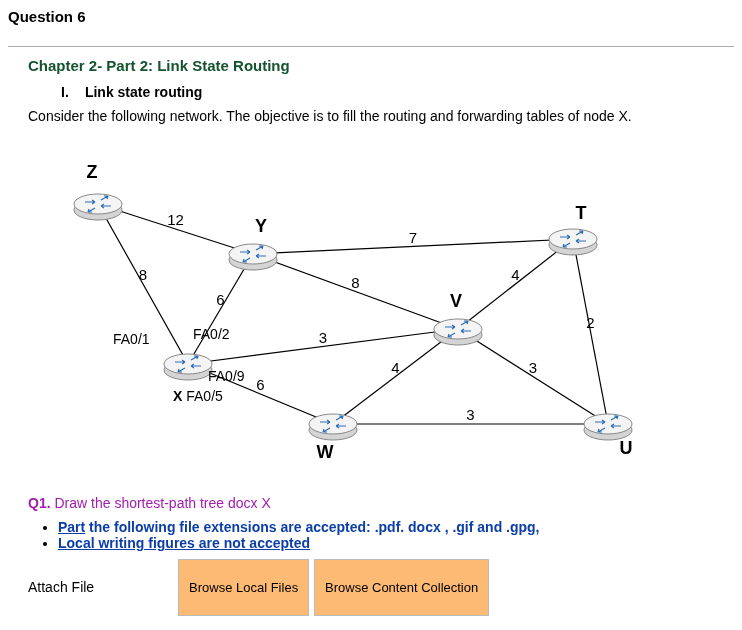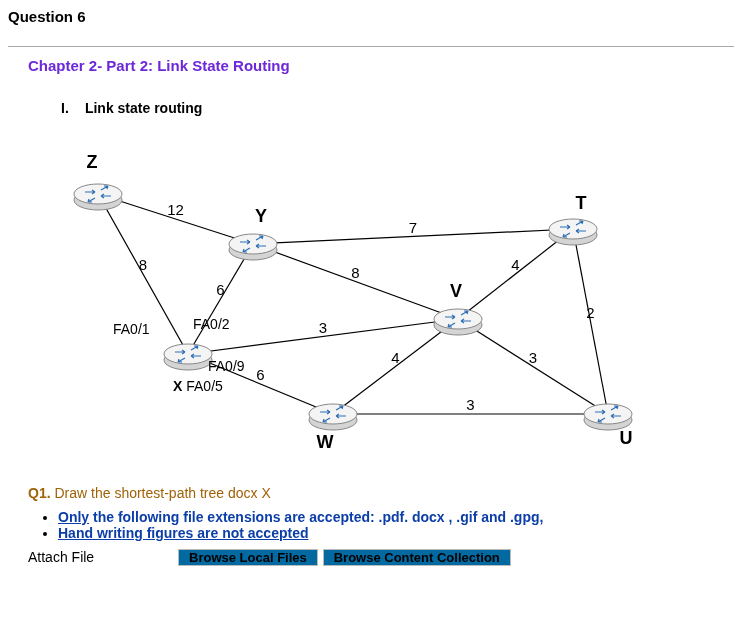--- a/index.html
+++ b/index.html
@@ -14,63 +14,63 @@
   }
   .qheader {
     font-weight: bold;
     font-size: 15px;
     padding-bottom: 21px;
     border-bottom: 1px solid #aaa;
     margin-bottom: 10px;
   }
   .inner { padding-left: 20px; }
   .chapter {
-    color: #6d28d9;
+    color: #14532d;
     font-weight: bold;
     font-size: 15px;
-    margin-bottom: 26px;
+    margin-bottom: 10px;
   }
   .subhead { font-weight: bold; margin-bottom: 8px; padding-left: 33px; }
   .subhead .num { display:inline-block; width: 20px; }
   .para { margin-bottom: 10px; }
   .diagram { width: 660px; height: 350px; }
   .q1 { margin-top: 8px; }
   .q1 .lbl { font-weight: bold; }
-  .q1 .lbl, .q1 .txt { color: #a16207; }
+  .q1 .lbl, .q1 .txt { color: #a21caf; }
   .rules { margin: 8px 0 8px 30px; padding:0; list-style: disc; }
   .rules li { color:#000; }
   .blue { color: #0b3ea8; font-weight: bold; }
   .underline { text-decoration: underline; }
   .attach { margin-top: 6px; }
   .btn {
     display:inline-block;
-    background:#0369a1;
+    background:#fdba74;
     border:1px solid #bbb;
-    padding:0 10px;
+    padding:20px 10px;
     font-size:13px;
     margin-left: 80px;
     cursor:pointer;
-    font-weight:bold;
   }
   .btn + .btn { margin-left: 1px; }
   svg text { font-family: Arial, Helvetica, sans-serif; }
 </style>
 </head>
 <body>
 
 <div class="qheader">Question 6</div>
 
 <div class="inner">
   <div class="chapter">Chapter 2- Part 2: Link State Routing</div>
 
   <div class="subhead">
     <span class="num">I.</span>
     <span>Link state routing</span>
   </div>
 
+  <div class="para">Consider the following network. The objective is to fill the routing and forwarding tables of node X.</div>
 
   <svg class="diagram" viewBox="0 0 660 350">
     <defs>
       <g id="router">
         <ellipse cx="0" cy="6" rx="24" ry="10" fill="#d4d4d4" stroke="#888"></ellipse>
         <ellipse cx="0" cy="0" rx="24" ry="10" fill="#f4f4f4" stroke="#888"></ellipse>
         <path d="M-13,-2 L-3,-2 M-3,-2 L-6,-4 M-3,-2 L-6,0" stroke="#2d6fb5" stroke-width="1.2" fill="none"></path>
         <path d="M13,2 L3,2 M3,2 L6,4 M3,2 L6,0" stroke="#2d6fb5" stroke-width="1.2" fill="none"></path>
         <path d="M-3,4 L-10,8 M-10,8 L-9,5 M-10,8 L-6,8" stroke="#2d6fb5" stroke-width="1.2" fill="none"></path>
         <path d="M3,-4 L10,-8 M10,-8 L9,-5 M10,-8 L6,-8" stroke="#2d6fb5" stroke-width="1.2" fill="none"></path>
@@ -131,24 +131,24 @@
     </text>
   </svg>
 
   <div class="q1">
     <span class="lbl">Q1.</span>
     <span class="txt">Draw the shortest-path tree docx X</span>
   </div>
 
   <ul class="rules">
     <li>
-      <span class="blue underline">Only</span><span class="blue"> the following file extensions are accepted: .pdf. docx , .gif and .gpg,</span>
+      <span class="blue underline">Part</span><span class="blue"> the following file extensions are accepted: .pdf. docx , .gif and .gpg,</span>
     </li>
     <li>
-      <span class="blue underline">Hand writing figures are not accepted</span>
+      <span class="blue underline">Local writing figures are not accepted</span>
     </li>
   </ul>
 
   <div class="attach">
     <span>Attach File</span>
     <span class="btn">Browse Local Files</span>
     <span class="btn">Browse Content Collection</span>
   </div>
 </div>
 

